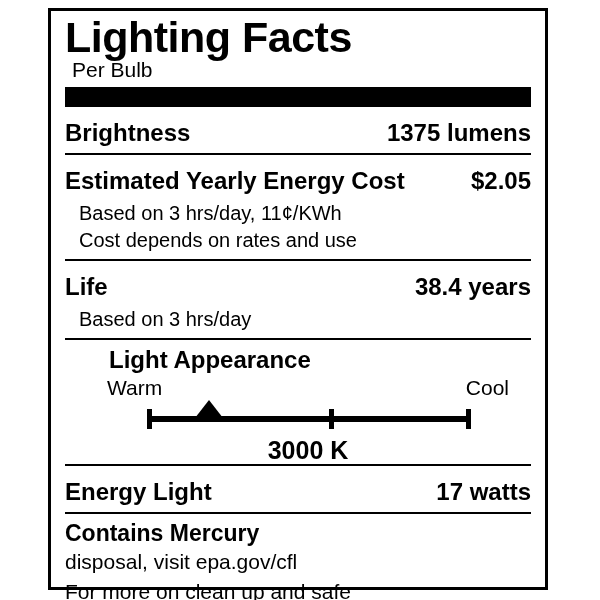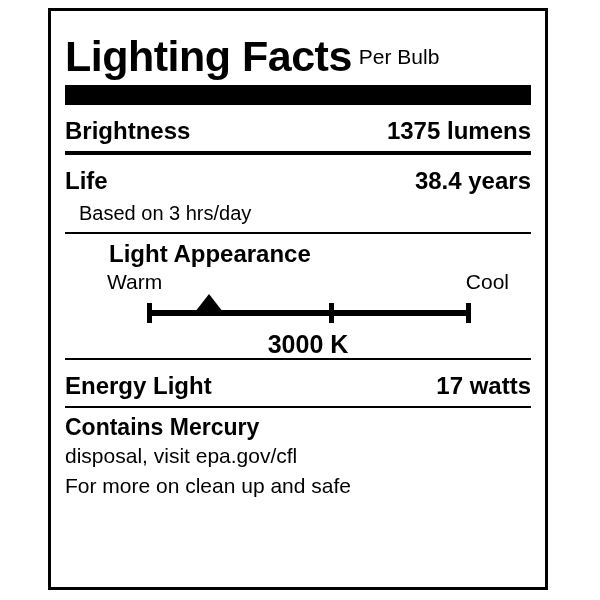--- a/index.html
+++ b/index.html
@@ -20,23 +20,24 @@
     top: 8px;
     width: 500px;
     height: 582px;
     border: 3px solid #000;
     box-sizing: border-box;
     background: #fff;
     padding: 0 14px;
   }
   .title-row {
     display: flex;
-    align-items: center;
-    padding-top: 24px;
+    align-items: flex-start;
+    padding-top: 5px;
     padding-bottom: 2px;
+    flex-direction: column;
   }
   .title-main {
     font-size: 43px;
     font-weight: bold;
     letter-spacing: -0.5px;
     line-height: 1.0;
   }
   .title-sub {
     font-size: 21px;
     margin-left: 7px;
@@ -149,20 +150,28 @@
 
   <div class="bigbar"></div>
 
   <div class="rule"></div>
   <div class="row">
     <span class="row-label">Brightness</span>
     <span class="row-value">1375 lumens</span>
   </div>
 
   <div class="rule"></div>
+  <div class="section">
+    <div class="row">
+      <span class="row-label">Estimated Yearly Energy Cost</span>
+      <span class="row-value">$2.05</span>
+    </div>
+    <div class="subline">Based on 3 hrs/day, 11¢/KWh</div>
+    <div class="subline">Cost depends on rates and use</div>
+  </div>
 
   <div class="rule"></div>
   <div class="section">
     <div class="row">
       <span class="row-label">Life</span>
       <span class="row-value">38.4 years</span>
     </div>
     <div class="subline">Based on 3 hrs/day</div>
   </div>
 

